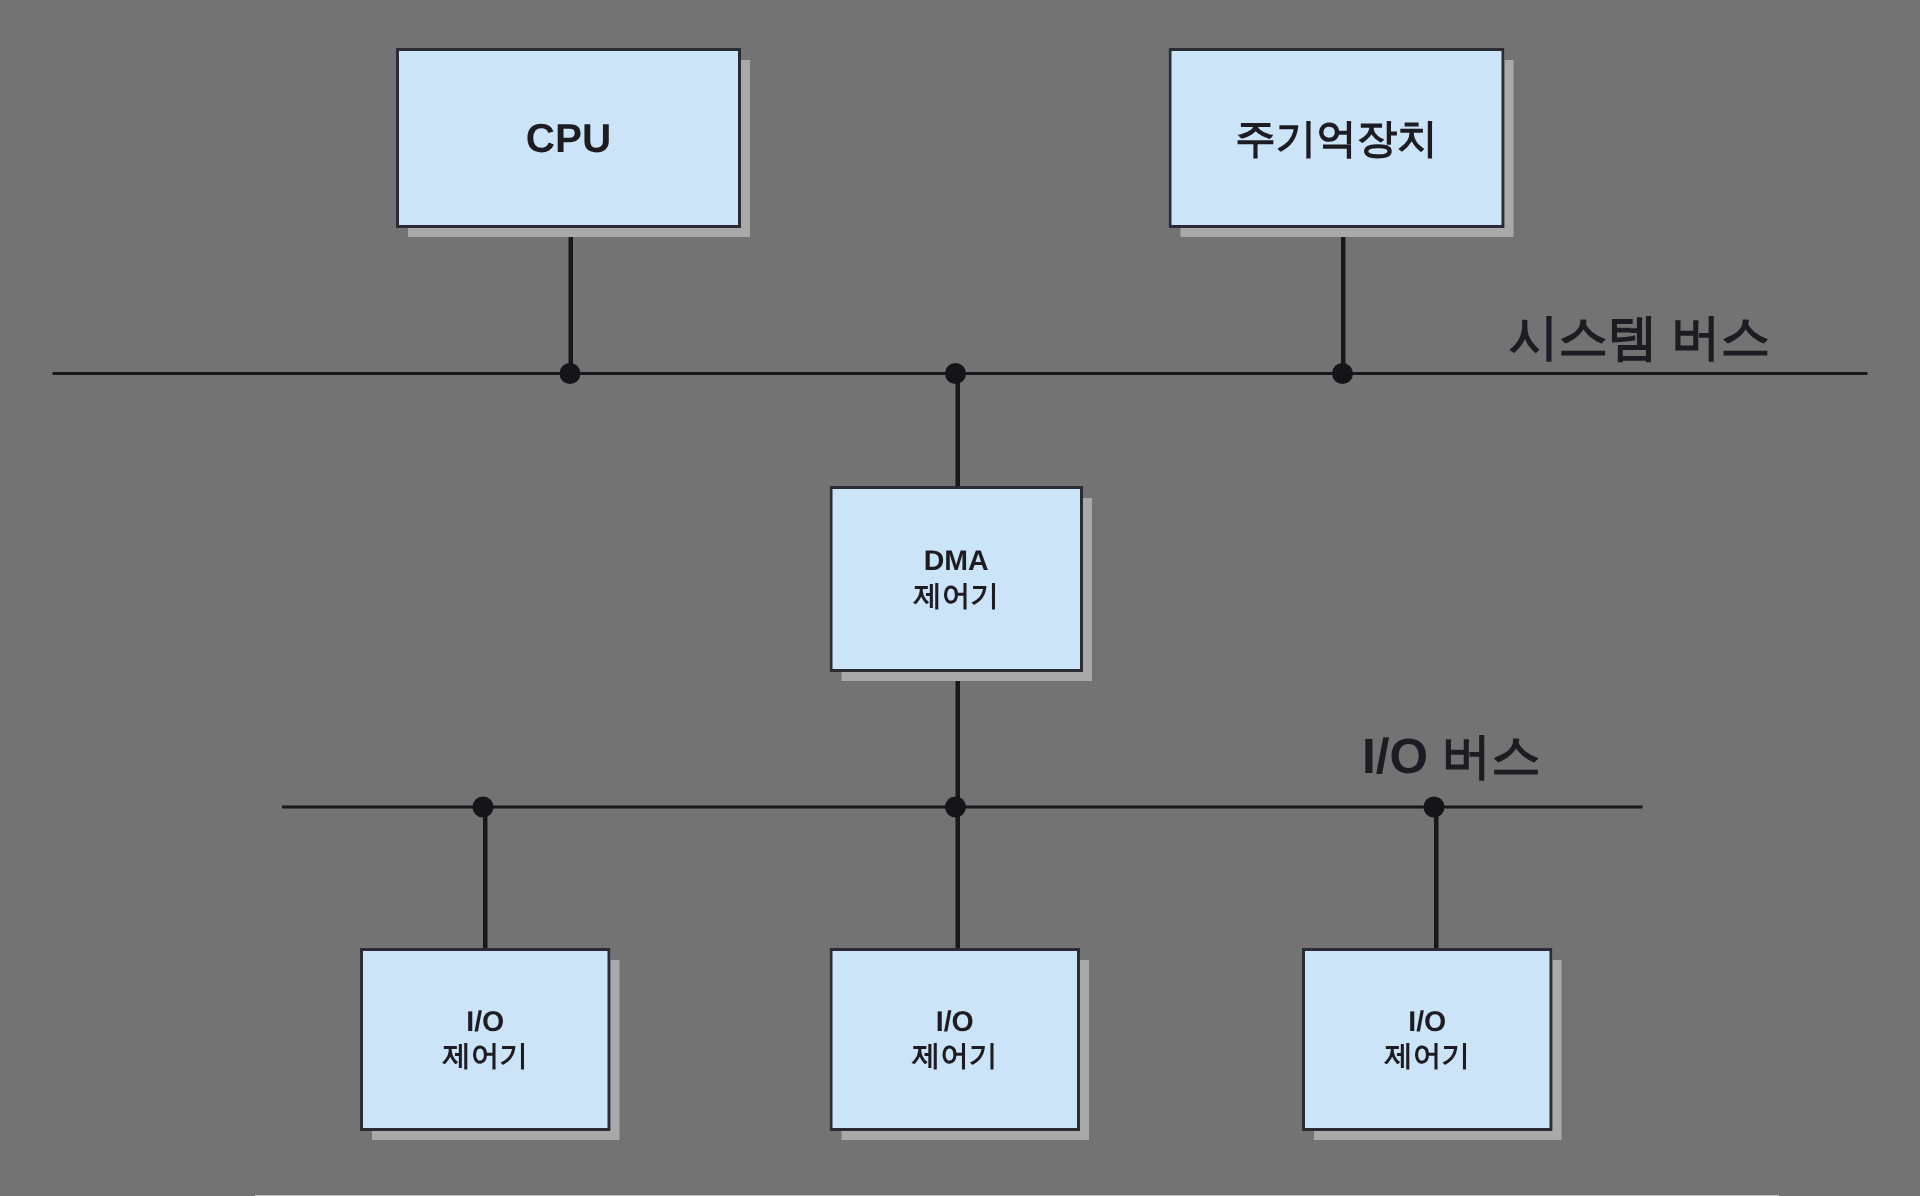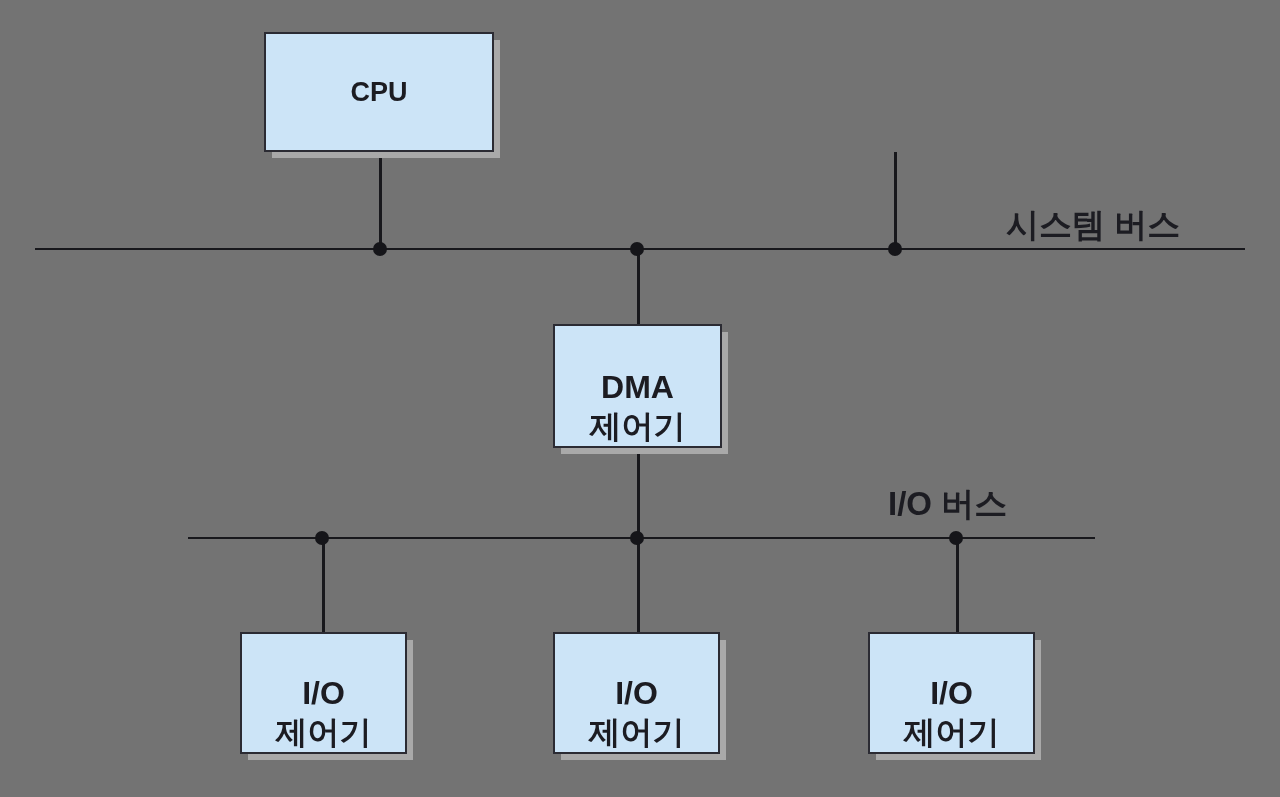--- a/index.html
+++ b/index.html
@@ -30,21 +30,21 @@
     color: #1c1c22;
     line-height: 1.22;
     text-align: center;
     z-index: 3;
   }
   .node .line1, .node .line2 {
     display: block;
     white-space: nowrap;
   }
   .node.big { font-size: 27px; }
-  .node.small { font-size: 32px; justify-content: flex-end; }
+  .node.small { font-size: 19px; }
 
   
   .bus {
     position: absolute;
     height: 0;
     border-top: 2px solid #18181c;
     z-index: 2;
   }
   
   .connector {
@@ -75,20 +75,23 @@
 </style>
 </head>
 <body>
 
 <div id="canvas">
 
   <div class="node big" style="left:264px; top:32px; width:230px; height:120px;">
     <span class="line1">CPU</span>
   </div>
 
+  <div class="node big" style="left:779px; top:32px; width:224px; height:120px;">
+    <span class="line1">주기억장치</span>
+  </div>
 
   <div class="connector" style="left:379px; top:152px; height:97px;"></div>
   <div class="connector" style="left:894px; top:152px; height:97px;"></div>
   <div class="connector" style="left:637px; top:248px; height:78px;"></div>
 
   <div class="bus" style="left:35px; top:248px; width:1210px;"></div>
   <div class="dot" style="left:380px; top:249px;"></div>
   <div class="dot" style="left:637px; top:249px;"></div>
   <div class="dot" style="left:895px; top:249px;"></div>
   <div class="bus-label" style="left:1006px; top:203px;">시스템 버스</div>
@@ -97,21 +100,21 @@
     <span class="line1">DMA</span>
     <span class="line2">제어기</span>
   </div>
 
   <div class="connector" style="left:637px; top:448px; height:90px;"></div>
 
   <div class="bus" style="left:188px; top:537px; width:907px;"></div>
   <div class="dot" style="left:322px; top:538px;"></div>
   <div class="dot" style="left:637px; top:538px;"></div>
   <div class="dot" style="left:956px; top:538px;"></div>
-  <div class="bus-label" style="left:888px; top:482px;">I/O 버스</div>
+  <div class="bus-label" style="left:908px; top:482px;">I/O 버스</div>
 
   <div class="connector" style="left:322px; top:537px; height:96px;"></div>
   <div class="connector" style="left:637px; top:537px; height:96px;"></div>
   <div class="connector" style="left:956px; top:537px; height:96px;"></div>
 
   <div class="node small" style="left:240px; top:632px; width:167px; height:122px;">
     <span class="line1">I/O</span>
     <span class="line2">제어기</span>
   </div>
 

